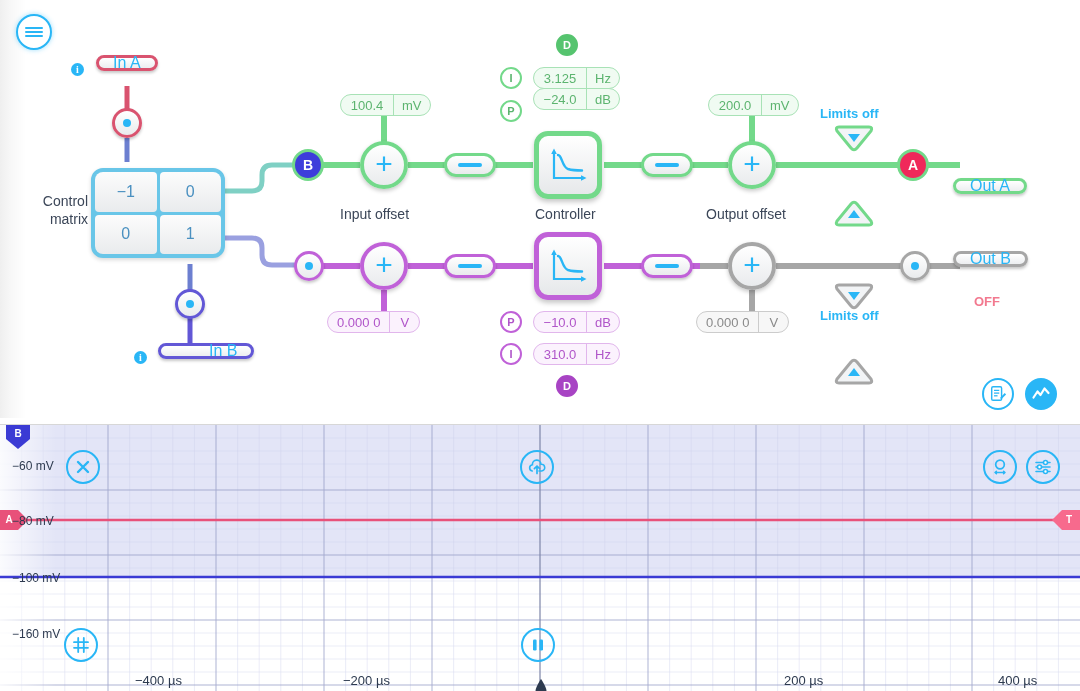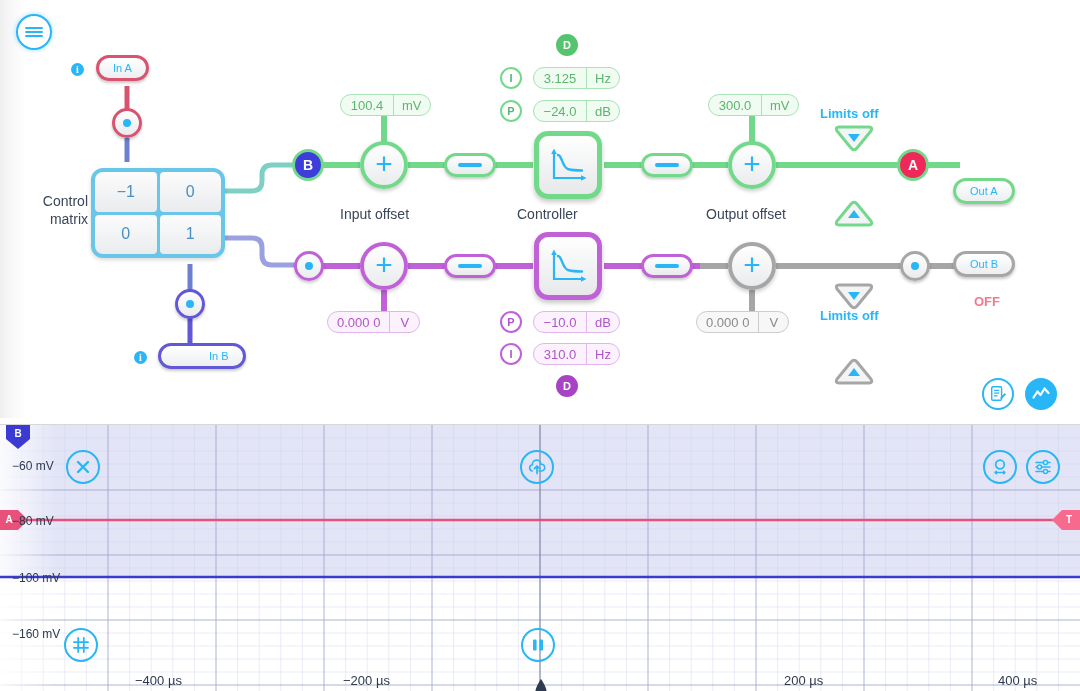--- a/index.html
+++ b/index.html
@@ -31,23 +31,23 @@
 
   
   .info-dot {
     width:13px; height:13px; border-radius:50%; background:#29b6f6; color:#fff;
     font-size:10px; font-weight:bold; line-height:13px; text-align:center;
     font-family:"Liberation Serif", serif;
   }
 
   
   .io-pill {
-    height: 26px; padding: 0 14px; border-radius: 16px;
-    display:flex; align-items:center; justify-content:center;
-    font-size: 11px; color:#29b6f6; font-weight:500;
+    height: 16px; padding: 0 14px; border-radius: 16px;
+    display:flex; align-items:center; justify-content:center;
+    font-size: 16px; color:#29b6f6; font-weight:500;
     background: linear-gradient(#ffffff,#eceef0);
     box-shadow: 0 2px 3px rgba(0,0,0,.22);
     cursor:pointer;
   }
   .io-pill.red   { border: 3px solid #d9536f; }
   .io-pill.blue  { border: 3px solid #6257d6; padding-left: 48px; }
   .io-pill.green { border: 3px solid #73d98a; margin-top: 28px; }
   .io-pill.gray  { border: 3px solid #a6a6a6; }
 
   
@@ -272,41 +272,41 @@
     <div class="abs pid g-out" style="left:500px; top:67px;">
       <span>I</span>
     </div>
     <div class="abs valpill green" style="left:533px; top:67px;">
       <div class="v">3.125</div>
       <div class="u">Hz</div>
     </div>
     <div class="abs pid g-out" style="left:500px; top:100px;">
       <span>P</span>
     </div>
-    <div class="abs valpill green" style="left:533px; top:100px;justify-content:center;">
+    <div class="abs valpill green" style="left:533px; top:88px;justify-content:center;">
       <div class="v">−24.0</div>
       <div class="u">dB</div>
     </div>
     <div class="abs ctrl-box green" style="left:534px; top:131px;">
       <svg width="40" height="40" viewBox="0 0 40 40">
         <path d="M6 6 V33 H36" fill="none" stroke="#29b6f6" stroke-width="2.2"></path>
         <path d="M6 6 l0 0" stroke="#29b6f6"></path>
         <path d="M3.2 9 L6 3.5 L8.8 9 Z" fill="#29b6f6"></path>
         <path d="M33 30.2 L38.5 33 L33 35.8 Z" fill="#29b6f6"></path>
         <path d="M10 10 C14 10 14 22 20 24 C25 25.5 30 25.5 34 25.5" fill="none" stroke="#29b6f6" stroke-width="2.4" stroke-linecap="round"></path>
       </svg>
     </div>
-    <div class="abs lbl" style="left:517px; top:206px;">Controller</div>
+    <div class="abs lbl" style="left:535px; top:206px;">Controller</div>
 
     <div class="abs mute green" style="left:641px; top:153px;">
         <i></i>
       </div>
 
     <div class="abs valpill green" style="left:708px; top:94px;">
-      <div class="v">300.0</div>
+      <div class="v">200.0</div>
       <div class="u">mV</div>
     </div>
     <div class="abs plus green" style="left:728px; top:141px;">
         <span>+</span>
       </div>
     <div class="abs lbl" style="left:706px; top:206px;">Output offset</div>
 
     <div class="abs lbl-sm" style="left:820px; top:106px;">Limits off</div>
     <div class="abs tri" style="left:834px; top:124px;">
       <svg width="40" height="28" viewBox="0 0 40 28">

